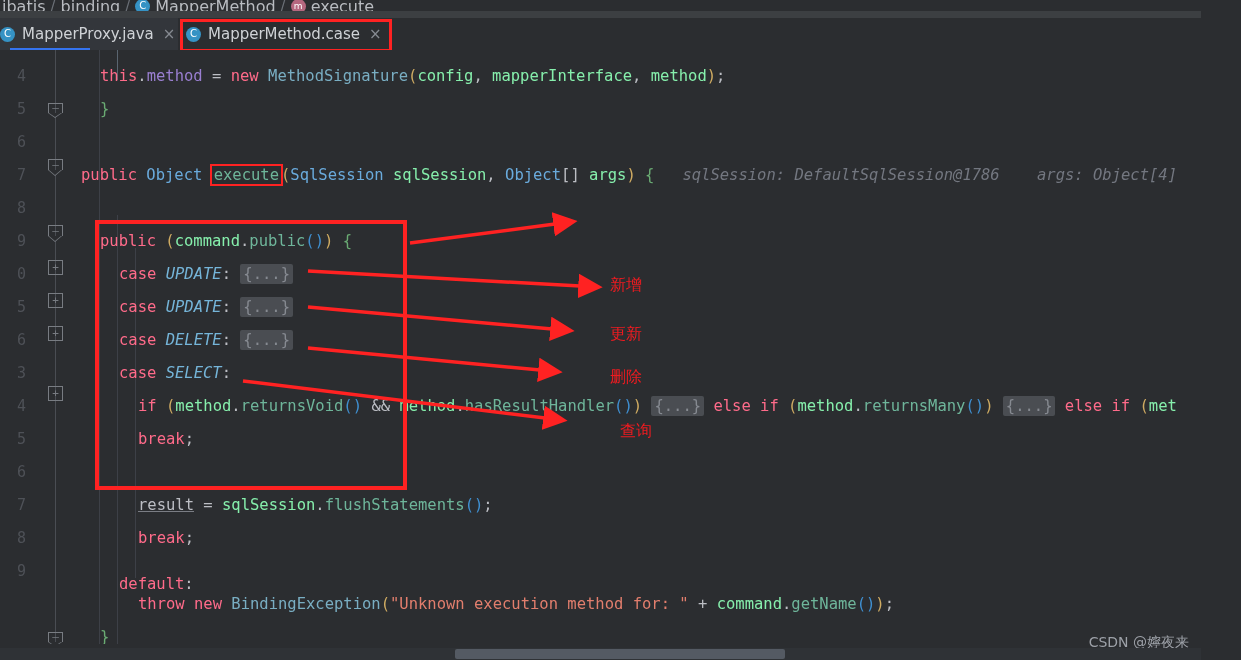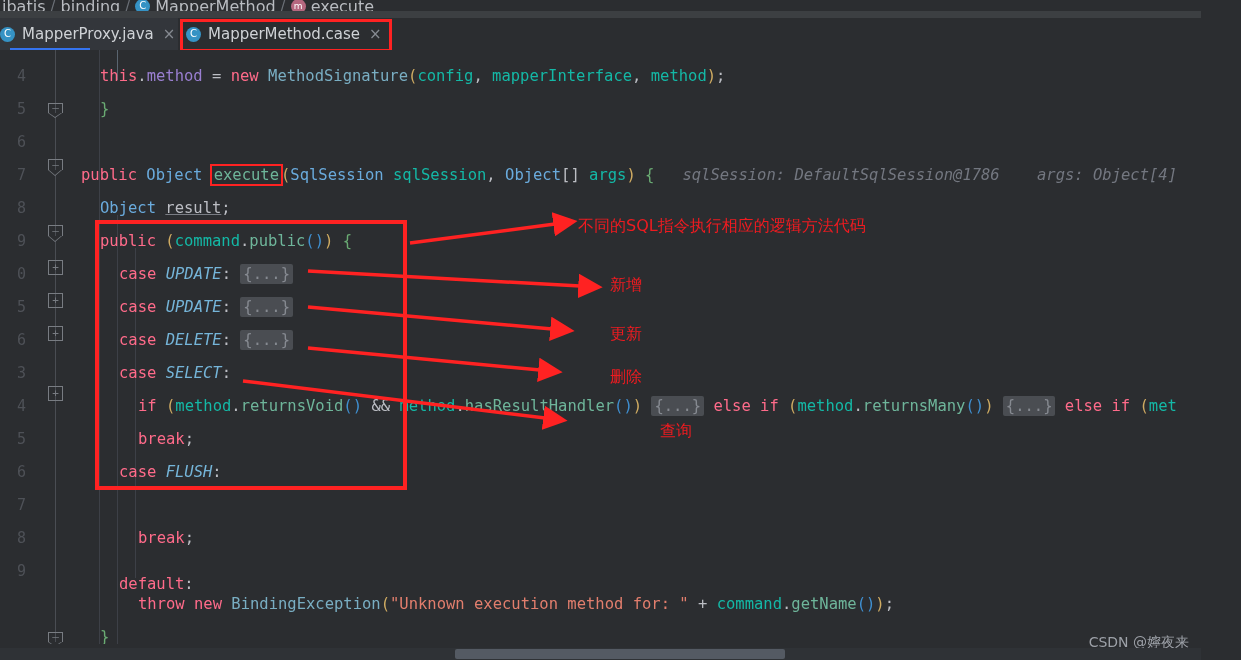--- a/index.html
+++ b/index.html
@@ -130,21 +130,21 @@
   .iguide.cur { background: #5a6570; }
   .kw2  { color: #ff6b8a; }
   .type { color: #6aabdd; }
   .cls  { color: #79aec3; }
   .fn   { color: #6eb59a; }
   .field{ color: #9a7fd1; }
   .str  { color: #e27e6d; }
   .plain{ color: #bcbec4; }
   .punct{ color: #bcbec4; }
   .const{ color: #75b5d9; font-style: italic; }
-  .param{ color: #14b8a6; margin-top: 24px; }
+  .param{ color: #86efac; margin-top: 24px; }
   .uline{ text-decoration: underline; text-decoration-color: #7a7d84; }
   .green{ color: #6aab73; }
   .blue { color: #3f8fd0; }
   .yellow { color: #cfab62; }
 
   .fold-ellipsis {
     background: #4a4d52; color: #868a91; border-radius: 2px; padding: 1px 3px;
   }
   .hint {
     color: #737780; font-style: italic;
@@ -275,38 +275,37 @@
     <div class="code">
 
       <div class="ln" style="top:10px; left:32px"><span class="kw2">this</span><span class="punct">.</span><span class="field">method</span> <span class="punct">=</span> <span class="kw2">new</span> <span class="cls">MethodSignature</span><span class="yellow">(</span><span class="param">config</span><span class="punct">,</span> <span class="param">mapperInterface</span><span class="punct">,</span> <span class="param">method</span><span class="yellow">)</span><span class="punct">;</span></div>
 
       <div class="ln" style="top:43px; left:32px"><span class="green">}</span></div>
 
       <div class="ln" style="top:76px; left:32px"></div>
 
       <div class="ln" style="top:109px; left:13px"><span class="kw2">public</span> <span class="type">Object</span> <span class="boxed-exec"><span class="fn">execute</span></span><span class="yellow">(</span><span class="type">SqlSession</span> <span class="param">sqlSession</span><span class="punct">,</span> <span class="type">Object</span><span class="punct">[]</span> <span class="param">args</span><span class="yellow">)</span> <span class="green">{</span>   <span class="hint">sqlSession: DefaultSqlSession@1786</span>    <span class="hint">args: Object[4]</span></div>
 
-      <div class="ln" style="top:142px; left:32px"><span class="type">Object</span> <span class="uline plain">result</span><span class="punct">;</span></div>
 
       <div class="ln" style="top:175px; left:32px"><span class="kw2">public</span> <span class="yellow">(</span><span class="param">command</span><span class="punct">.</span><span class="fn">public</span><span class="blue">()</span><span class="yellow">)</span> <span class="green">{</span></div>
 
       <div class="ln" style="top:208px; left:51px"><span class="kw2">case</span> <span class="const">UPDATE</span><span class="punct">:</span> <span class="fold-ellipsis">{...}</span></div>
 
       <div class="ln" style="top:241px; left:51px"><span class="kw2">case</span> <span class="const">UPDATE</span><span class="punct">:</span> <span class="fold-ellipsis">{...}</span></div>
 
       <div class="ln" style="top:307px; left:51px"><span class="kw2">case</span> <span class="const">SELECT</span><span class="punct">:</span></div>
 
       <div class="ln" style="top:274px; left:51px"><span class="kw2">case</span> <span class="const">DELETE</span><span class="punct">:</span> <span class="fold-ellipsis">{...}</span></div>
 
       <div class="ln" style="top:340px; left:70px"><span class="kw2">if</span> <span class="yellow">(</span><span class="param">method</span><span class="punct">.</span><span class="fn">returnsVoid</span><span class="blue">()</span> <span class="punct">&amp;&amp;</span> <span class="param">method</span><span class="punct">.</span><span class="fn">hasResultHandler</span><span class="blue">()</span><span class="yellow">)</span> <span class="fold-ellipsis">{...}</span> <span class="kw2">else</span> <span class="kw2">if</span> <span class="yellow">(</span><span class="param">method</span><span class="punct">.</span><span class="fn">returnsMany</span><span class="blue">()</span><span class="yellow">)</span> <span class="fold-ellipsis">{...}</span> <span class="kw2">else</span> <span class="kw2">if</span> <span class="yellow">(</span><span class="param">met</span></div>
 
       <div class="ln" style="top:373px; left:70px"><span class="kw2">break</span><span class="punct">;</span></div>
 
-      <div class="ln" style="top:406px; left:51px"><span class="kw2">case</span> <span class="const">FLUSH</span><span class="punct">:</span></div>
-
+
+      <div class="ln" style="top:439px; left:70px"><span class="uline plain">result</span> <span class="punct">=</span> <span class="param">sqlSession</span><span class="punct">.</span><span class="fn">flushStatements</span><span class="blue">()</span><span class="punct">;</span></div>
 
       <div class="ln" style="top:472px; left:70px"><span class="kw2">break</span><span class="punct">;</span></div>
 
       <div class="ln" style="top:518px; left:51px"><span class="kw2">default</span><span class="punct">:</span></div>
 
       <div class="ln" style="top:538px; left:70px"><span class="kw2">throw</span> <span class="kw2">new</span> <span class="cls">BindingException</span><span class="yellow">(</span><span class="str">"Unknown execution method for: "</span> <span class="punct">+</span> <span class="param">command</span><span class="punct">.</span><span class="fn">getName</span><span class="blue">()</span><span class="yellow">)</span><span class="punct">;</span></div>
 
       <div class="ln" style="top:571px; left:32px"><span class="green">}</span></div>
 
     </div>
@@ -327,25 +326,24 @@
 
     <line x1="308" y1="307" x2="552" y2="329" stroke="#ff2222" stroke-width="3.5" marker-end="url(#ah)"></line>
 
     <line x1="308" y1="348" x2="540" y2="370" stroke="#ff2222" stroke-width="3.5" marker-end="url(#ah)"></line>
 
     <line x1="243" y1="381" x2="545" y2="418" stroke="#ff2222" stroke-width="3.5" marker-end="url(#ah)"></line>
   </svg>
 
   <div class="red-box" style="left:95px; top:220px; width:312px; height:270px;"></div>
 
-  <div class="cn-label" style="left:578px; top:216px;">不同的SQL指令执行相应的逻辑方法代码</div>
   <div class="cn-label" style="left:610px; top:275px;">新增</div>
   <div class="cn-label" style="left:610px; top:324px;">更新</div>
   <div class="cn-label" style="left:610px; top:367px;">删除</div>
-  <div class="cn-label" style="left:620px; top:421px;margin-left:40px;">查询</div>
+  <div class="cn-label" style="left:620px; top:421px;">查询</div>
 
   <div class="watermark">CSDN @嬣夜来</div>
 
   <div class="hscroll-track">
     <div class="hscroll-thumb"></div>
   </div>
 
 </div>
 
 </body></html>

